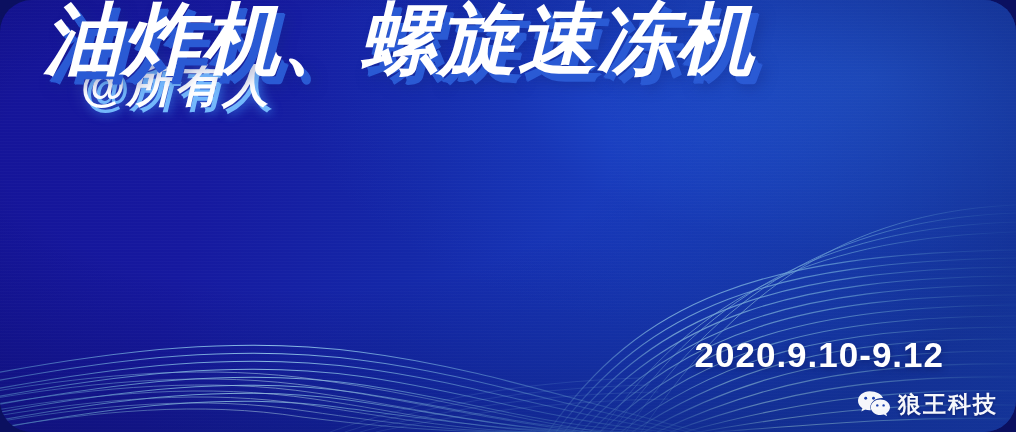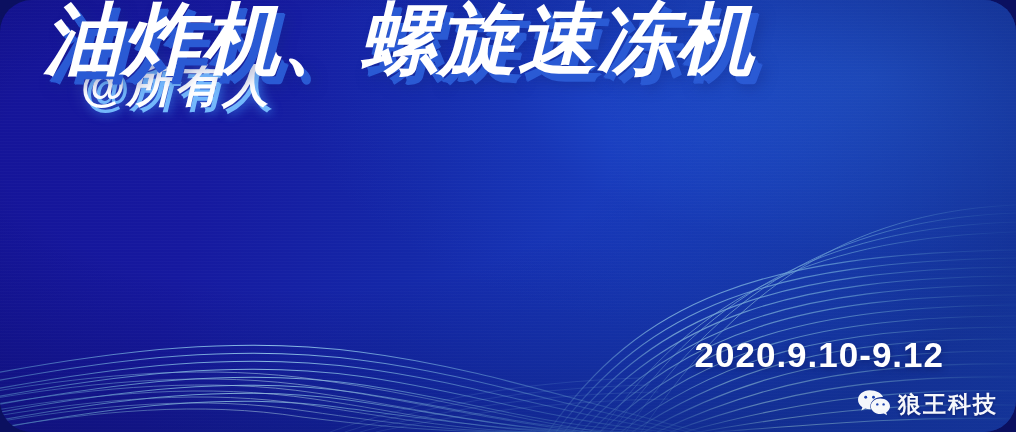--- a/index.html
+++ b/index.html
@@ -77,21 +77,21 @@
     font-size:35px;font-weight:700;
     color:#ffffff;
     letter-spacing:1px;
     text-shadow:0 2px 6px rgba(10,20,90,0.55);
     white-space:nowrap;
   }
 
   
   .watermark{
     position:absolute;right:18px;bottom:12px;
-    display:flex;align-items:flex-start;gap:7px;
+    display:flex;align-items:flex-end;gap:7px;
     opacity:.96;
   }
   .wx-icon{width:34px;height:30px;display:block;flex:none;}
   .wm-text{
     font-size:23px;font-weight:700;color:#ffffff;
     letter-spacing:2px;
     text-shadow:0 1px 3px rgba(8,18,80,0.6);
     white-space:nowrap;
   }
 </style>

